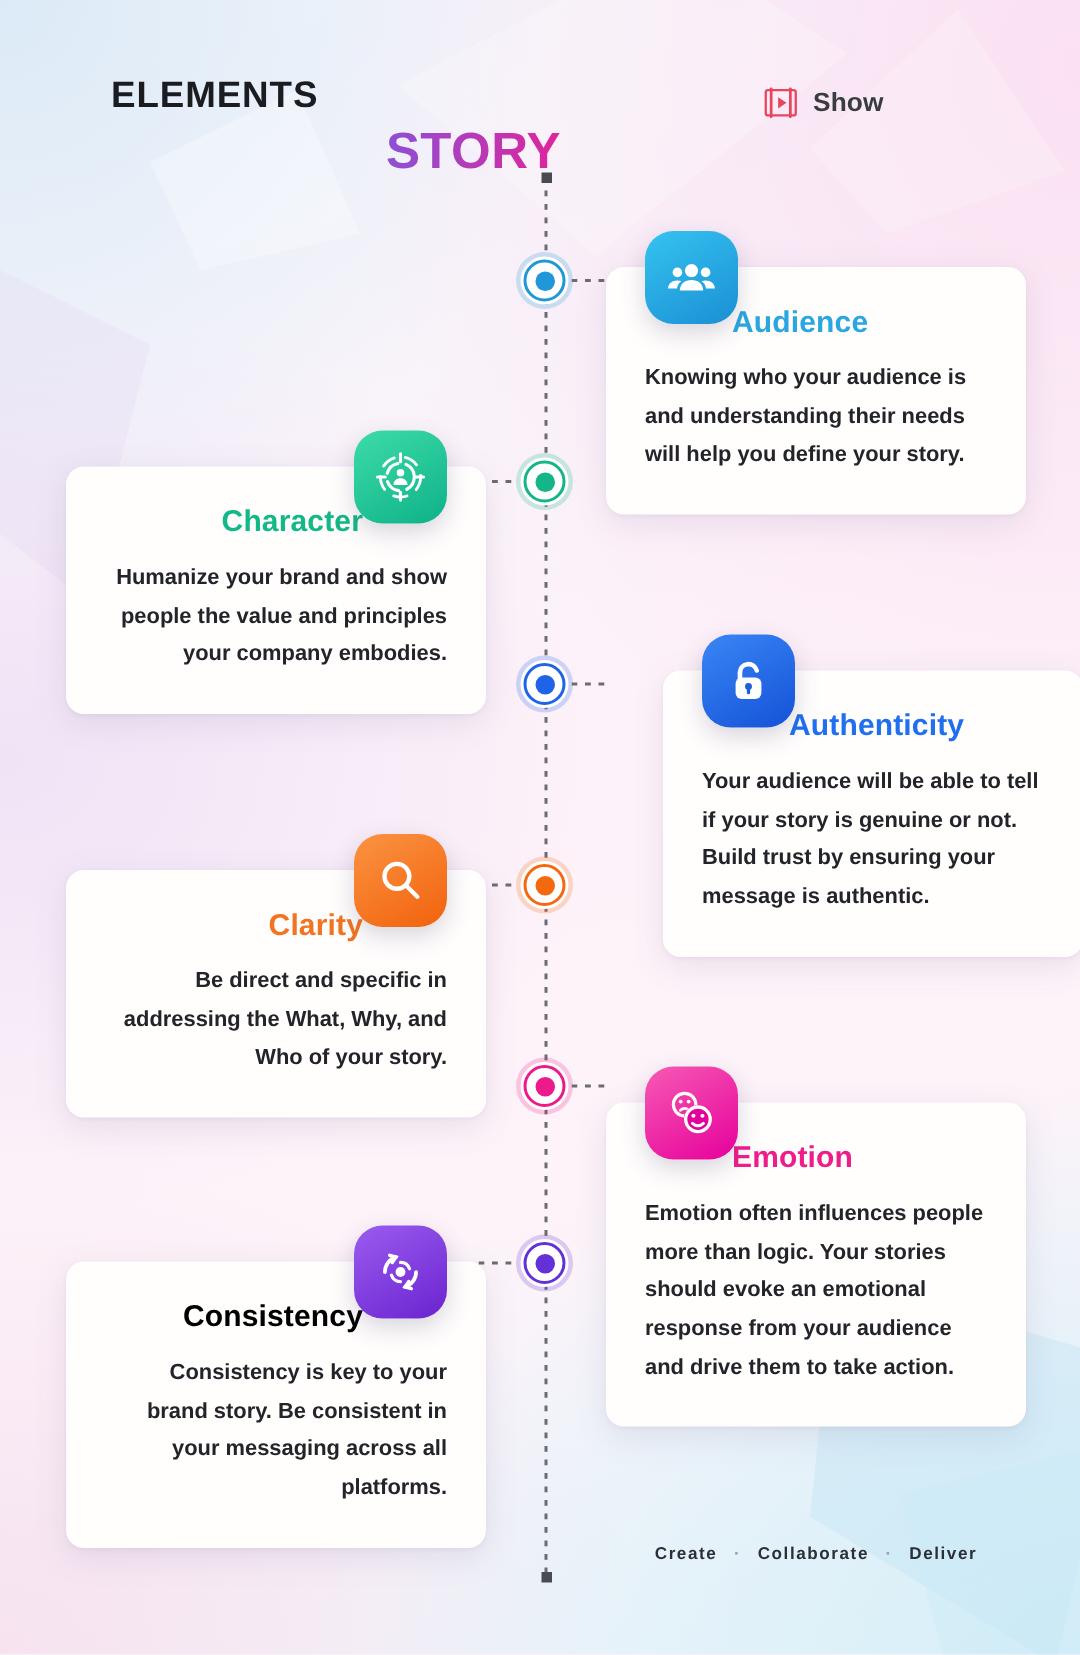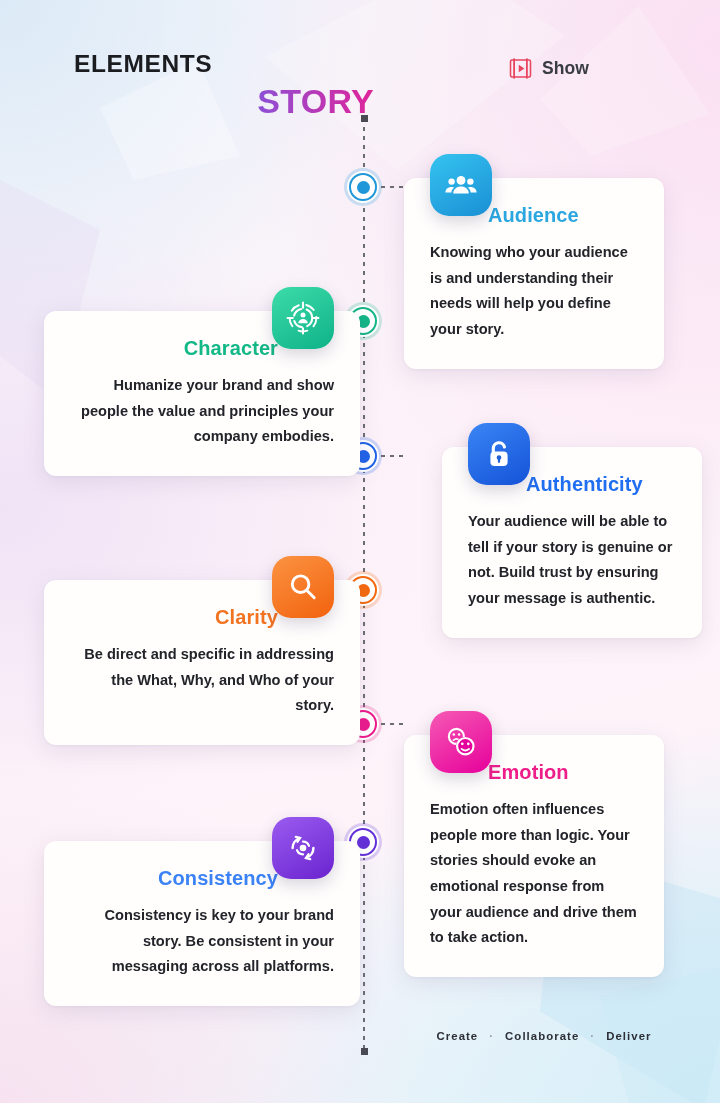--- a/index.html
+++ b/index.html
@@ -161,22 +161,22 @@
   .node-stub.left  { right: 34px; }
 
   
   .card {
     position: absolute;
     background: #fffefd;
     border-radius: 12px;
     box-shadow: 0 6px 22px rgba(108,96,140,0.13), 0 1px 3px rgba(108,96,140,0.07);
     padding: 26px 26px 26px;
   }
-  .card.left  { left: 44px;  width: 316px; text-align: right; }
-  .card.right { left: 404px; width: 260px; text-align: left; }
+  .card.left  { left: 44px;  width: 280px; text-align: right; }
+  .card.right { left: 404px; width: 280px; text-align: left; }
 
   .card-title {
     font-size: 20px;
     font-weight: 800;
     letter-spacing: .1px;
     margin-bottom: 13px;
   }
   .card.left  .card-title { padding-right: 56px; }
   .card.right .card-title { padding-left: 58px; }
 
@@ -375,21 +375,21 @@
     <svg viewBox="0 0 34 34" fill="none" stroke="#fff" stroke-width="2.5" stroke-linecap="round">
       <path d="M27.4 17a10.4 10.4 0 0 1-7.2 9.9"></path>
       <path d="M6.6 17a10.4 10.4 0 0 1 7.2-9.9"></path>
       <path d="M22.5 23.3l-2.5 3.7 4.2 1.1" stroke-width="2.3"></path>
       <path d="M11.5 10.7l2.5-3.7-4.2-1.1" stroke-width="2.3"></path>
       <path d="M17 10.6a6.4 6.4 0 0 1 6 4.2" stroke-width="2.2"></path>
       <path d="M17 23.4a6.4 6.4 0 0 1-6-4.2" stroke-width="2.2"></path>
       <circle cx="17" cy="17" r="3.3" fill="#fff" stroke="none"></circle>
     </svg>
       </div>
-      <div class="card-title" style="color: #3b82f6;">Consistency</div>
+      <div class="card-title" style="color: #000000;">Consistency</div>
       <div class="card-body">Consistency is key to your brand story. Be consistent in your messaging across all platforms.</div>
     </div>
   </div>
 
 <div class="footer">
   <span>Create</span>
   <span class="dot">·</span>
   <span>Collaborate</span>
   <span class="dot">·</span>
   <span>Deliver</span>

